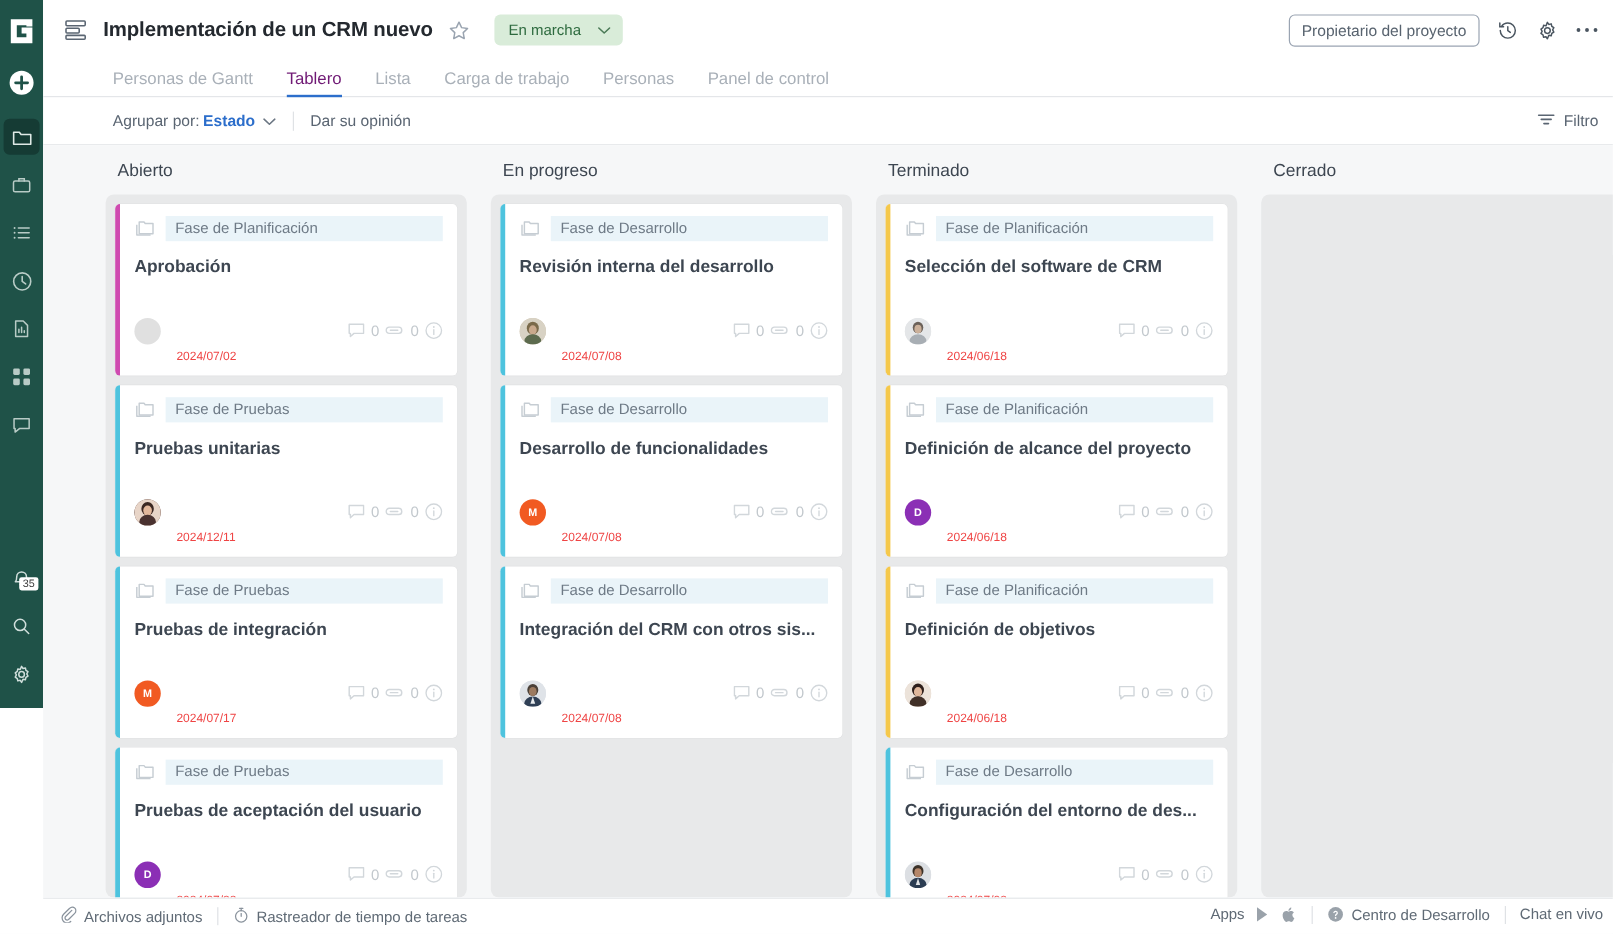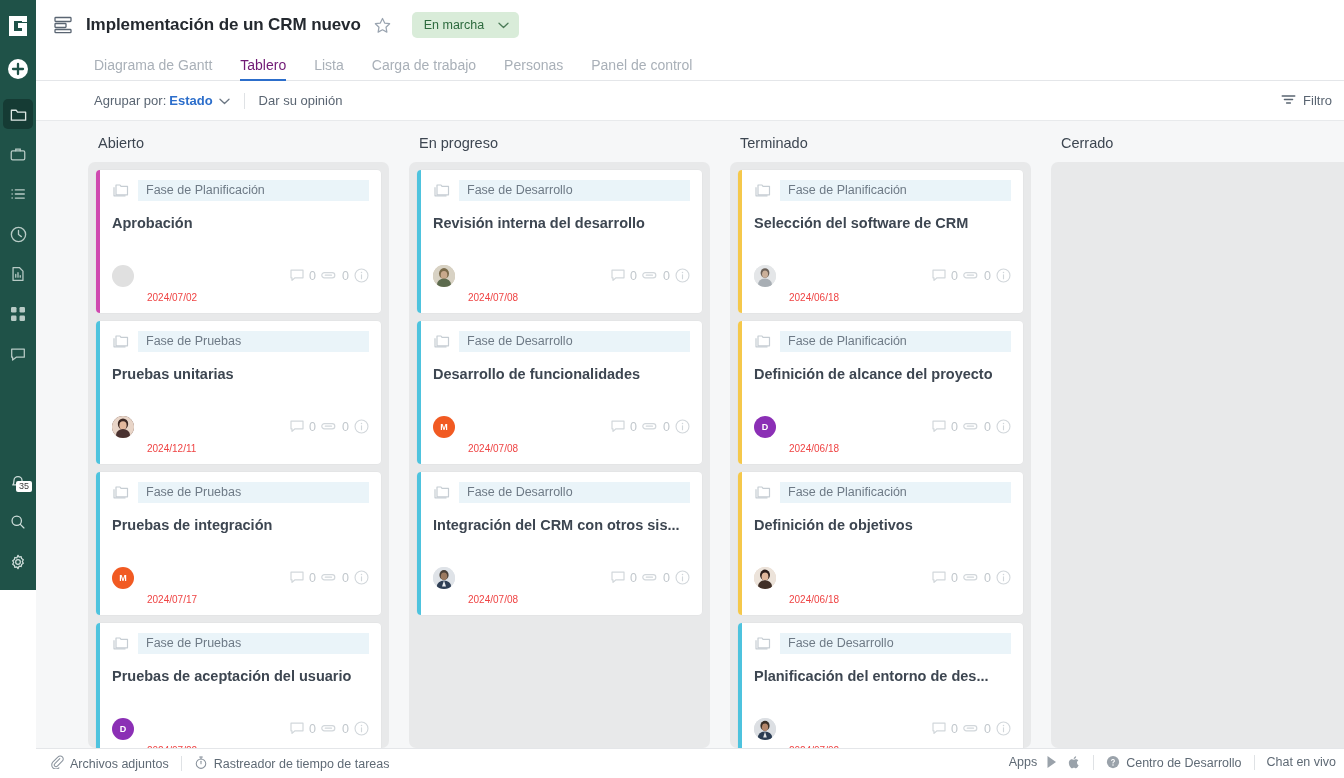--- a/index.html
+++ b/index.html
@@ -341,24 +341,47 @@
         </svg>
       </span>
       <div class="status-pill">
         <span>En marcha</span>
         <span class="caret">
           <svg width="11" height="7" viewBox="0 0 11 7" fill="none" stroke="#4b7a57" stroke-width="1.3" stroke-linecap="round" stroke-linejoin="round">
               <path d="M1 1.3l4.5 4.2L10 1.3"></path>
             </svg>
         </span>
       </div>
+      <div class="hdr-right">
+        <div class="owner-chip">Propietario del proyecto</div>
+        <span class="icon-btn">
+          <svg width="19" height="19" viewBox="0 0 20 20" fill="none" stroke="#4a5560" stroke-width="1.3" stroke-linecap="round">
+            <path d="M3.4 10a6.6 6.6 0 106.6-6.6c-2.3 0-4.3 1.1-5.5 2.9"></path>
+            <path d="M3 3.3v3.3h3.3"></path>
+              <path d="M10 6.6V10l2.2 1.6"></path>
+          </svg>
+        </span>
+        <span class="icon-btn">
+          <svg width="19" height="19" viewBox="0 0 20 20" fill="none" stroke="#4a5560" stroke-width="1.3">
+            <circle cx="10" cy="10" r="2.5"></circle>
+            <path d="M10 2.8l1.25 1.8 2.1-.5.5 2.1 1.8 1.25-1.05 1.9 1.05 1.9-1.8 1.25-.5 2.1-2.1-.5L10 17.2l-1.25-1.8-2.1.5-.5-2.1L4.35 12.5l1.05-1.9-1.05-1.9 1.8-1.25.5-2.1 2.1.5z" stroke-linejoin="round"></path>
+          </svg>
+        </span>
+        <span class="icon-btn">
+          <svg width="19" height="6" viewBox="0 0 19 6" fill="#4a5560">
+              <circle cx="2.4" cy="3" r="1.6"></circle>
+              <circle cx="9.5" cy="3" r="1.6"></circle>
+              <circle cx="16.6" cy="3" r="1.6"></circle>
+            </svg>
+        </span>
+      </div>
     </div>
 
     <div class="tabs">
-      <div class="tab">Diagrama de Gantt</div>
+      <div class="tab">Personas de Gantt</div>
       <div class="tab active">Tablero</div>
       <div class="tab">Lista</div>
       <div class="tab">Carga de trabajo</div>
       <div class="tab">Personas</div>
       <div class="tab">Panel de control</div>
     </div>
 
     <div class="toolbar">
       <div class="tb-group">
         <span>Agrupar por:</span><span class="tb-val">Estado</span><span class="tb-caret">
@@ -860,21 +883,21 @@
             <div class="card-stripe" style="background:#4ec3de"></div>
             <div class="card-top">
               <span class="folder-ico">
                   <svg width="17" height="15" viewBox="0 0 17 15" fill="none" stroke="#c6cdd3" stroke-width="1.2">
                     <path d="M4 2h4l1 1.3h6.5v8.5H4z" stroke-linejoin="round"></path>
                     <path d="M2 4.2v8.6h11.5" stroke-linejoin="round"></path>
                   </svg>
                 </span>
               <span class="phase-tag">Fase de Desarrollo</span>
             </div>
-            <div class="card-title">Planificación del entorno de des...</div>
+            <div class="card-title">Configuración del entorno de des...</div>
             <div class="card-foot">
               <span class="avatar" style="background:#dfe3e8">
                 <svg width="22" height="22" viewBox="0 0 22 22">
                     <rect width="22" height="22" fill="#dcdfe3"></rect>
                     <ellipse cx="11" cy="7.8" rx="4.6" ry="5" fill="#3b3128"></ellipse>
                     <ellipse cx="11" cy="9.2" rx="3.1" ry="3.7" fill="#b5876a"></ellipse>
                     <ellipse cx="11" cy="19.5" rx="7.2" ry="6" fill="#2b3c52"></ellipse>
                     <path d="M11 13.6l-1.8 5.9h3.6z" fill="#ffffff" opacity="0.85"></path>
                   </svg>
               </span>

